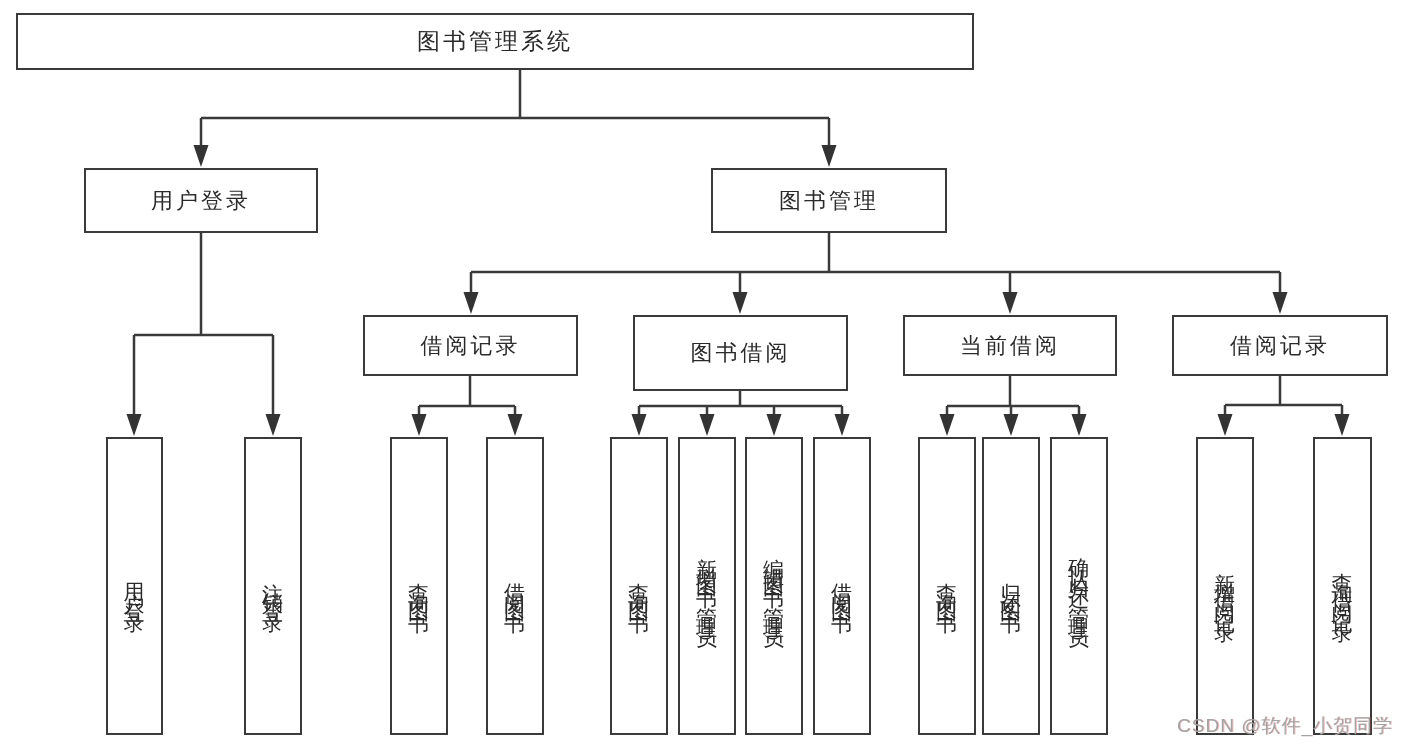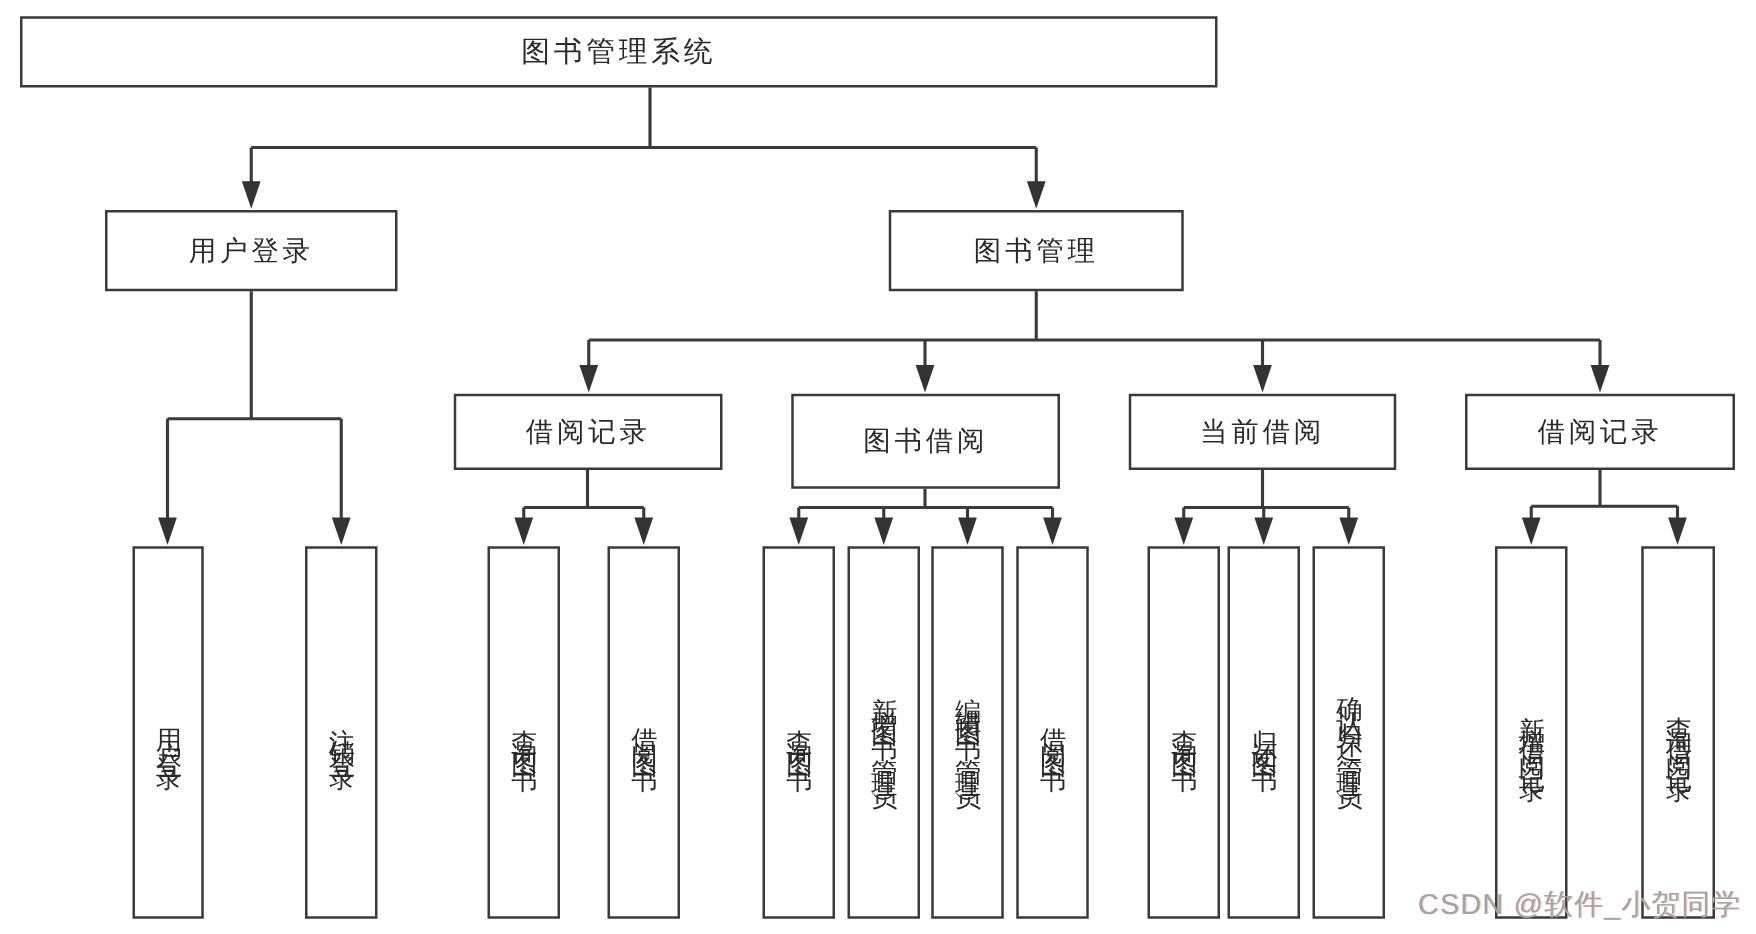--- a/index.html
+++ b/index.html
@@ -35,21 +35,21 @@
     letter-spacing:10px;
     font-size:21px;
     line-height:1;
     white-space:nowrap;
   }
   .watermark{
     position:absolute;
     right:12px;
     bottom:8px;
     z-index:2;
-    font-size:23px;
+    font-size:19px;
     letter-spacing:1px;
     color:#a3a3a3;
     text-shadow:1px 0 0 rgba(214,80,80,0.35);
     white-space:nowrap;
   }
 </style>
 </head>
 <body>
 
 <div class="stage">

